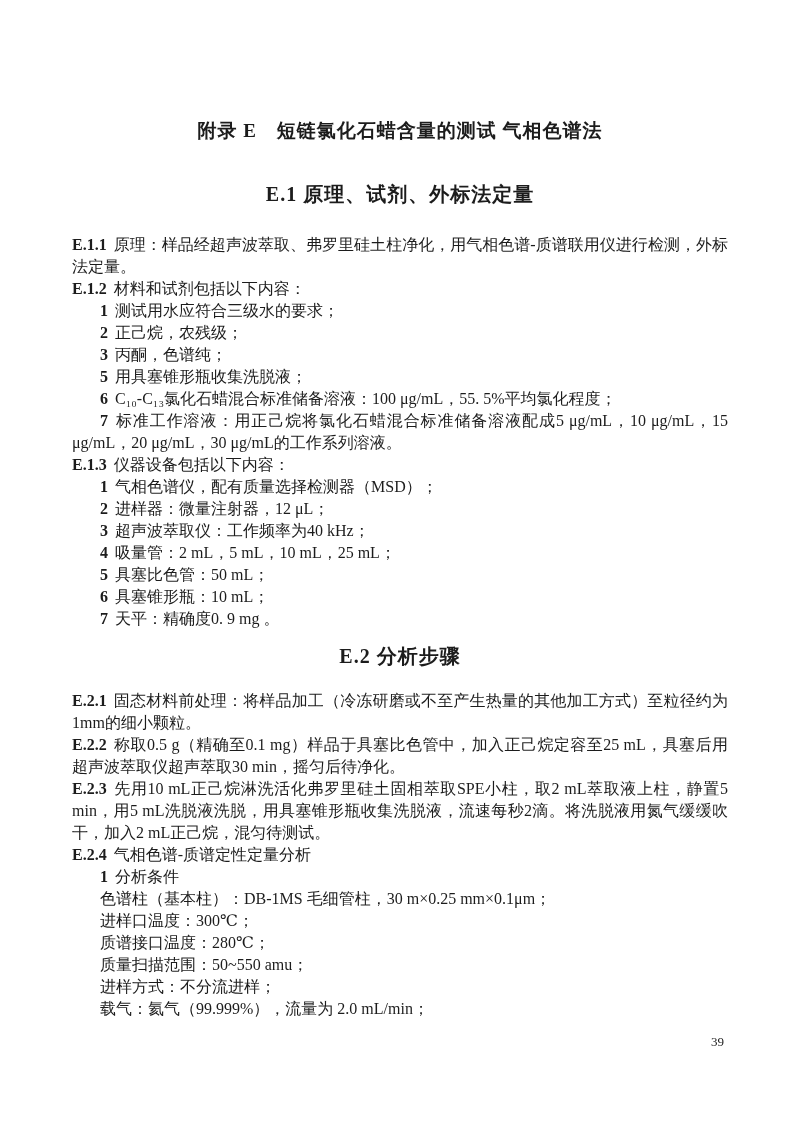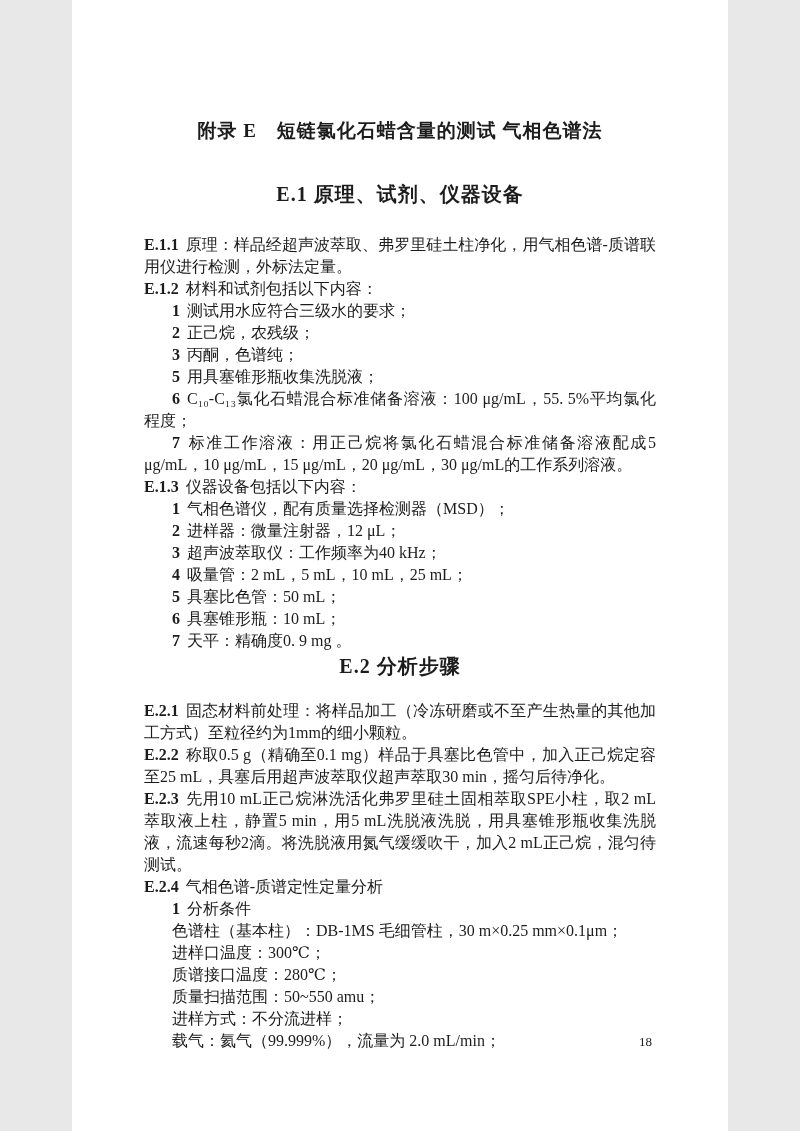--- a/index.html
+++ b/index.html
@@ -1,18 +1,18 @@
 <!DOCTYPE html>
 <html><head>
 <meta charset="utf-8">
 <style>
   html, body { margin: 0; padding: 0; background: #e8e8e8; }
   .page {
     position: relative;
-    width: 656px;
+    width: 800px;
     height: 1131px;
     margin: 0 auto;
     background: #ffffff;
     color: #1c1c1c;
     font-family: "Liberation Serif", "DejaVu Serif", serif;
     overflow: hidden;
     box-sizing: border-box;
     padding: 0 72px;
   }
   h1.doc-title {
@@ -27,21 +27,21 @@
   }
   h2.section-heading {
     margin: 0;
     font-size: 20px;
     line-height: 28px;
     font-weight: 700;
     text-align: center;
     letter-spacing: 1px;
   }
   h2.h-e1 { margin-top: 36px; }
-  h2.h-e2 { }
+  h2.h-e2 { margin-top: 12px; }
   .body-block { margin-top: 26px; }
   .body-block-2 { margin-top: 20px; }
   p.para {
     margin: 0;
     font-size: 16px;
     line-height: 22px;
     text-align: justify;
   }
   p.li { text-indent: 28px; }
   .lbl { font-weight: 700; margin-right: 7px; }
@@ -53,21 +53,21 @@
     line-height: 16px;
   }
 </style>
 </head>
 <body>
 
 <div class="page">
 
   <h1 class="doc-title">附录 E　短链氯化石蜡含量的测试 气相色谱法</h1>
 
-  <h2 class="section-heading h-e1">E.1 原理、试剂、仪器设备</h2>
+  <h2 class="section-heading h-e1">E.1 原理、试剂、外标法定量</h2>
 
   <div class="body-block">
     <p class="para"><b class="lbl">E.1.1</b><span>原理：样品经超声波萃取、弗罗里硅土柱净化，用气相色谱-质谱联用仪进行检测，外标法定量。</span></p>
     <p class="para"><b class="lbl">E.1.2</b><span>材料和试剂包括以下内容：</span></p>
     <p class="para li"><b class="lbl">1</b><span>测试用水应符合三级水的要求；</span></p>
     <p class="para li"><b class="lbl">2</b><span>正己烷，农残级；</span></p>
     <p class="para li"><b class="lbl">3</b><span>丙酮，色谱纯；</span></p>
     <p class="para li"><b class="lbl">5</b><span>用具塞锥形瓶收集洗脱液；</span></p>
     <p class="para li"><b class="lbl">6</b><span>C₁₀-C₁₃氯化石蜡混合标准储备溶液：100 μg/mL，55. 5%平均氯化程度；</span></p>
     <p class="para li"><b class="lbl">7</b><span>标准工作溶液：用正己烷将氯化石蜡混合标准储备溶液配成5 μg/mL，10 μg/mL，15 μg/mL，20 μg/mL，30 μg/mL的工作系列溶液。</span></p>
@@ -90,15 +90,15 @@
     <p class="para"><b class="lbl">E.2.4</b><span>气相色谱-质谱定性定量分析</span></p>
     <p class="para li"><b class="lbl">1</b><span>分析条件</span></p>
     <p class="para li"><span>色谱柱（基本柱）：DB-1MS 毛细管柱，30 m×0.25 mm×0.1μm；</span></p>
     <p class="para li"><span>进样口温度：300℃；</span></p>
     <p class="para li"><span>质谱接口温度：280℃；</span></p>
     <p class="para li"><span>质量扫描范围：50~550 amu；</span></p>
     <p class="para li"><span>进样方式：不分流进样；</span></p>
     <p class="para li"><span>载气：氦气（99.999%），流量为 2.0 mL/min；</span></p>
   </div>
 
-  <div class="page-number">18</div>
+  <div class="page-number">39</div>
 
 </div>
 
 </body></html>

